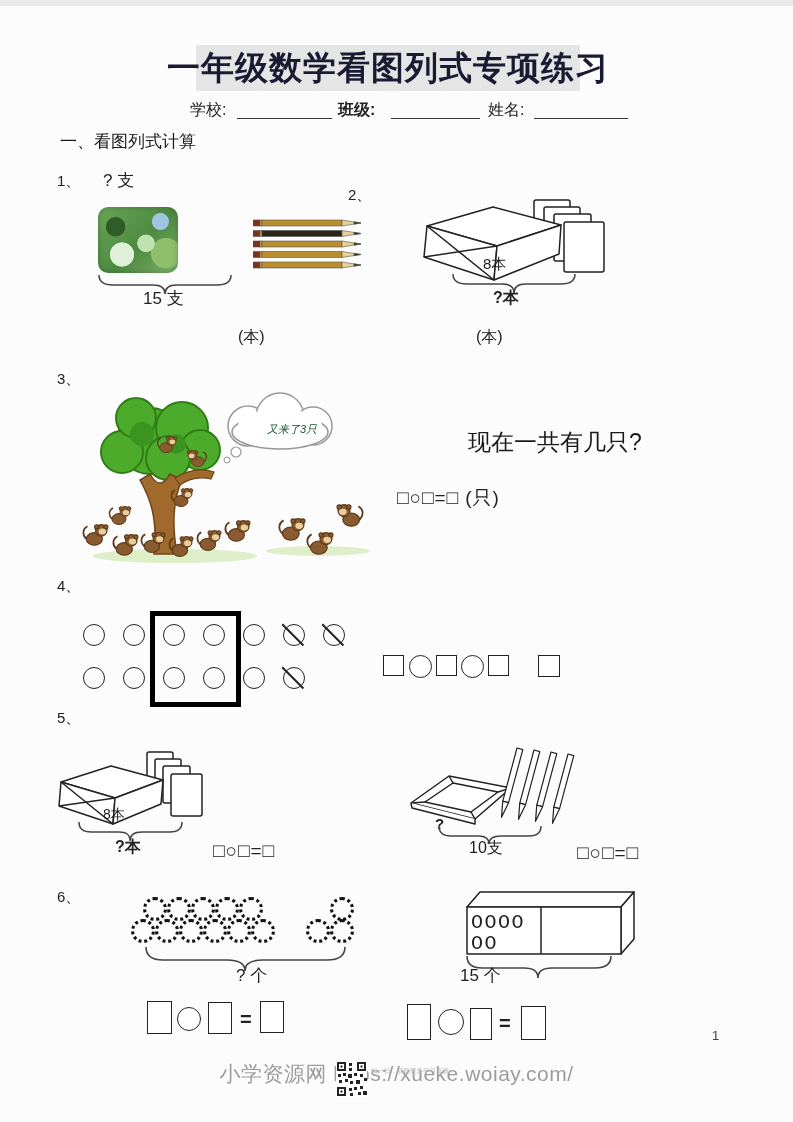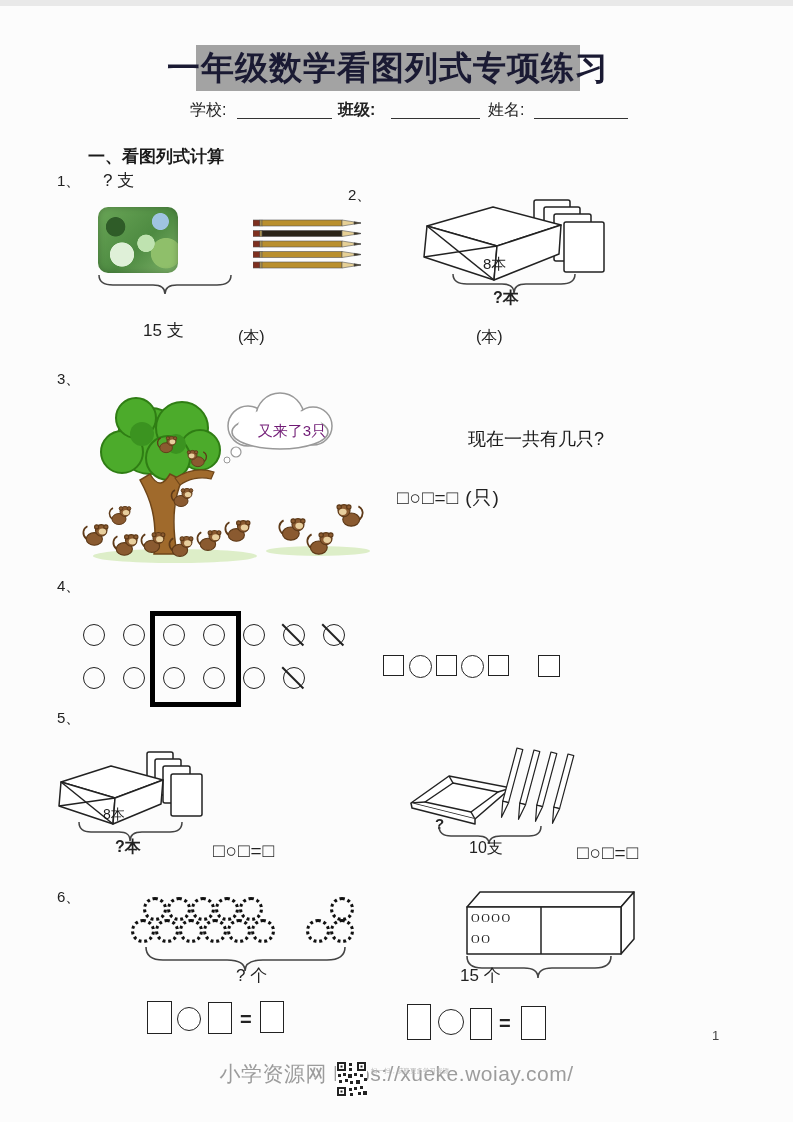--- a/index.html
+++ b/index.html
@@ -4,27 +4,27 @@
 <style>
   html,body{margin:0;padding:0;background:#ffffff;}
   .page{
     position:relative;width:793px;height:1122px;overflow:hidden;
     background:#fcfcfc;color:#1a1a1a;
     font-family:"Liberation Sans","DejaVu Sans",sans-serif;
   }
   .abs{position:absolute;}
   .topedge{left:0;top:0;width:793px;height:6px;background:#e9e9e9;}
   .title{
-    left:196px;top:45px;width:384px;height:46px;background:#a3a3a3;
+    left:196px;top:45px;width:384px;height:46px;background:#e5e5e5;
     display:flex;align-items:center;justify-content:center;
     font-size:33px;font-weight:bold;color:#1a1a33;letter-spacing:1px;white-space:nowrap;
   }
   .hlabel{top:100px;font-size:16px;color:#222;}
   .hline{top:100px;height:18px;border-bottom:1.3px solid #333;}
-  .sechead{left:60px;top:145px;font-size:17px;font-weight:700;margin-left:28px;}
+  .sechead{left:60px;top:130px;font-size:17px;font-weight:400;}
   .qnum{font-size:15px;color:#222;}
   .pencilcase{
     left:98px;top:207px;width:80px;height:66px;border-radius:10px;
     background:
       radial-gradient(circle at 22% 30%,#2f5c28 0 12%,transparent 13%),
       radial-gradient(circle at 78% 22%,#9fc4e0 0 10%,transparent 11%),
       radial-gradient(circle at 60% 55%,#bfe3b0 0 14%,transparent 15%),
       radial-gradient(circle at 30% 72%,#dff0d8 0 16%,transparent 17%),
       radial-gradient(circle at 85% 70%,#8fbf6a 0 18%,transparent 19%),
       linear-gradient(135deg,#6aa657,#4d8a41 55%,#7fb36a);
@@ -36,21 +36,21 @@
   .bold{font-weight:bold;}
   .eqtext{font-size:19px;color:#222;letter-spacing:1px;white-space:nowrap;}
   .q4frame{left:150px;top:611px;width:81px;height:86px;border:5px solid #000;}
   .circfield{left:0;top:0;width:0;height:0;}
   .circ{position:absolute;box-sizing:border-box;width:22px;height:22px;border:1.5px solid #222;border-radius:50%;background:transparent;}
   .circ.crossed::after{content:"";position:absolute;width:30px;height:1.5px;background:#222;left:-6px;top:9px;transform:rotate(45deg);}
   .circ.thick{width:24px;height:24px;border:3.5px dotted #111;}
   .eqbox{position:absolute;box-sizing:border-box;border:1.6px solid #222;background:#fff;}
   .eqcirc{position:absolute;box-sizing:border-box;border:1.6px solid #222;border-radius:50%;background:#fff;}
   .eqeq{position:absolute;font-size:20px;font-weight:bold;color:#222;}
-  .ootext{font-family:Liberation Serif, serif;font-size:12px;letter-spacing:1.5px;color:#222;}
+  .ootext{font-family:Liberation Mono, monospace;font-size:20px;letter-spacing:1.5px;color:#222;}
   .footer{left:0;top:1060px;width:793px;text-align:center;font-size:21px;color:#9c9c9c;letter-spacing:.5px;}
   .qrcaption{left:371px;top:1067px;width:120px;font-size:6.5px;color:#b8b8b8;line-height:7px;}
   .pageno{left:712px;top:1028px;font-size:13px;color:#444;}
   svg{display:block;}
 </style>
 </head>
 <body>
 
 <div class="page">
   <div class="abs topedge"></div>
@@ -65,21 +65,21 @@
   <span class="abs hline" style="left:534px;width:94px;"></span>
 
   <div class="abs sechead">一、看图列式计算</div>
 
   <span class="abs qnum" style="left:57px;top:172px;">1、</span>
   <span class="abs lbl17" style="left:103px;top:169px;">? 支</span>
   <div class="abs pencilcase"></div>
   <svg class="abs" style="left:98px;top:274px;" width="134" height="24" viewBox="0 0 134 24">
     <path d="M1,1 C1,9 7,11 15,11 L55,11 C62,11 67,13 67,20 C67,13 72,11 79,11 L119,11 C127,11 133,9 133,1" fill="none" stroke="#444" stroke-width="1.5"></path>
   </svg>
-  <span class="abs lbl17" style="left:143px;top:287px;margin-top:32px;">15 支</span>
+  <span class="abs lbl17" style="left:143px;top:287px;">15 支</span>
   <svg class="abs" style="left:253px;top:218px;" width="118" height="58" viewBox="0 0 118 58">
     <g stroke="#555" stroke-width=".6">
       <g transform="translate(0,2)">
           <rect x="0" y="0" width="7" height="6" fill="#7e2f1f"></rect>
           <rect x="7" y="0" width="2" height="6" fill="#c9a84c"></rect>
           <rect x="9" y="0" width="80" height="6" fill="#b98f2d"></rect>
           <polygon points="89,0 108,3 89,6" fill="#e6d096"></polygon>
           <polygon points="101,1.8 108,3 101,4.2" fill="#3a2f1a"></polygon>
         </g>
       <g transform="translate(0,12.5)">
@@ -178,22 +178,22 @@
     <use href="#mk" transform="translate(4,138) scale(1.15)"></use>
     <use href="#mk" transform="translate(34,148) scale(1.15)"></use>
     <use href="#mk" transform="translate(62,146) scale(1.1)"></use>
     <use href="#mk" transform="translate(90,150) scale(1.1)"></use>
     <use href="#mk" transform="translate(118,144) scale(1.1)"></use>
     <use href="#mk" transform="translate(146,134) scale(1.15)"></use>
     <use href="#mk" transform="translate(200,132) scale(1.2)"></use>
     <use href="#mk" transform="translate(228,146) scale(1.2)"></use>
     <use href="#mk" transform="translate(282,118) scale(-1.2,1.2)"></use>
   </svg>
-  <span class="abs" style="left:248px;top:422px;width:88px;text-align:center;font-size:15px;color:#701a75;">又来了3只</span>
-  <span class="abs" style="left:468px;top:427px;font-size:18px;">现在一共有几只?</span>
+  <span class="abs" style="left:248px;top:422px;width:88px;text-align:center;font-size:11px;color:#14532d;font-style:italic;">又来了3只</span>
+  <span class="abs" style="left:468px;top:427px;font-size:23px;">现在一共有几只?</span>
   <span class="abs eqtext" style="left:397px;top:485px;">□○□=□ (只)</span>
 
   <span class="abs qnum" style="left:57px;top:577px;">4、</span>
   <div class="abs circfield">
       <span class="circ" style="left: 83px; top: 624px;"></span>
       <span class="circ" style="left: 123px; top: 624px;"></span>
       <span class="circ" style="left: 163px; top: 624px;"></span>
       <span class="circ" style="left: 203px; top: 624px;"></span>
       <span class="circ" style="left: 243px; top: 624px;"></span>
       <span class="circ crossed" style="left: 283px; top: 624px;"></span>

